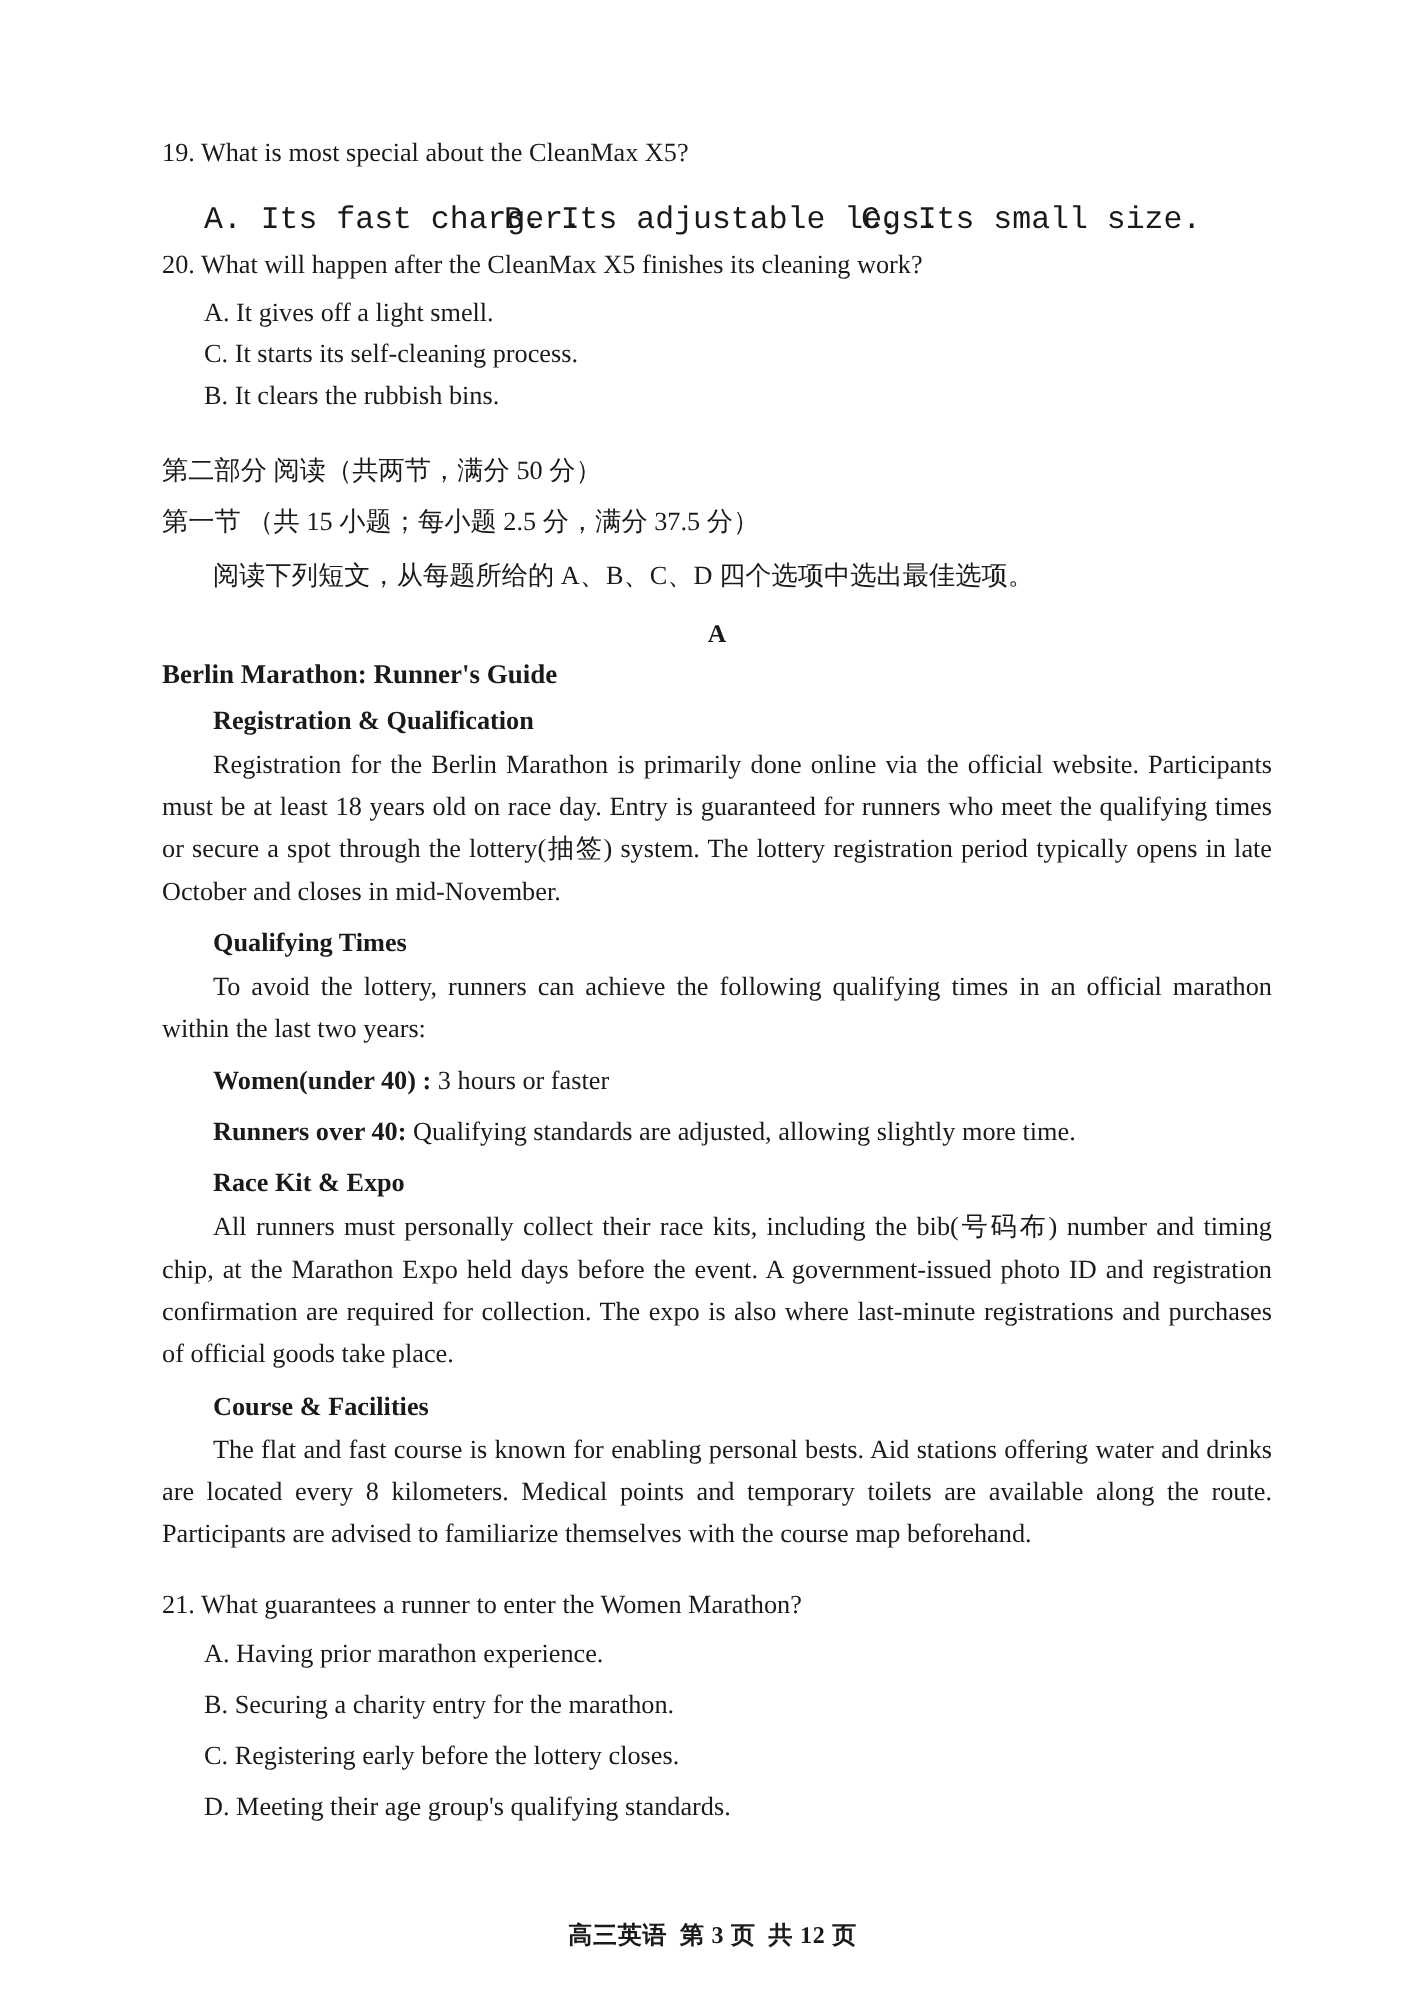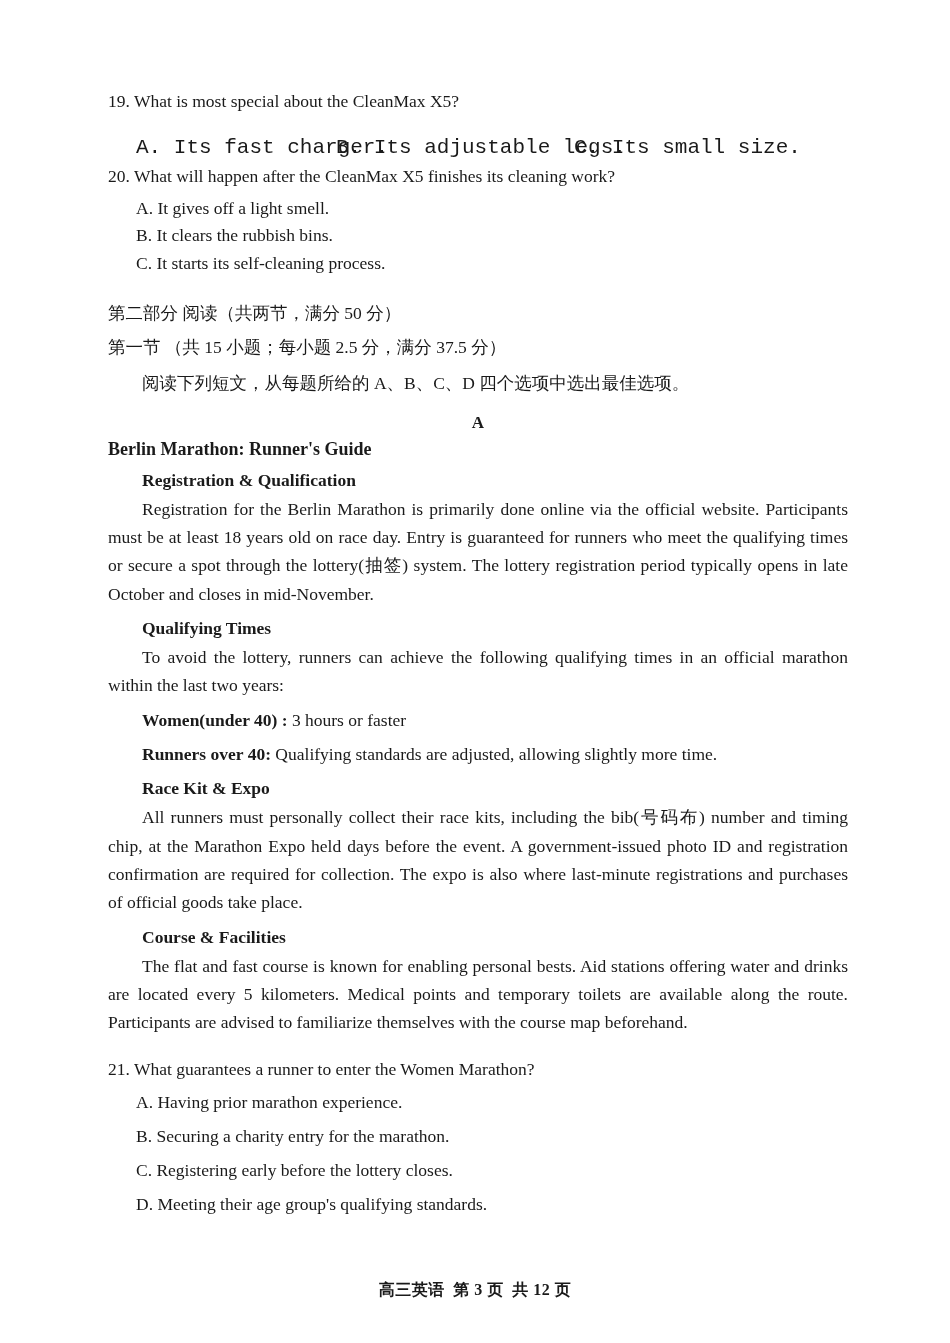--- a/index.html
+++ b/index.html
@@ -144,22 +144,22 @@
       <span class="opt-b">B. Its adjustable legs.</span>
       <span class="opt-c">C. Its small size.</span>
     </div>
 
     <div class="q-line" style="margin-top:8px;">
       <span class="q-num">20.</span>
       <span>What will happen after the CleanMax X5 finishes its cleaning work?</span>
     </div>
     <div class="opt-stack">
       <div>A. It gives off a light smell.</div>
+      <div>C. It starts its self-cleaning process.</div>
       <div>B. It clears the rubbish bins.</div>
-      <div>C. It starts its self-cleaning process.</div>
     </div>
 
     <div class="section-cn">第二部分 阅读（共两节，满分 50 分）</div>
     <div class="section-cn2">第一节 （共 15 小题；每小题 2.5 分，满分 37.5 分）</div>
     <div class="instr-cn">阅读下列短文，从每题所给的 A、B、C、D 四个选项中选出最佳选项。</div>
 
     <div class="letter-a">A</div>
     <div class="article-title">Berlin Marathon: Runner's Guide</div>
 
     <div class="sub-head">Registration &amp; Qualification</div>
@@ -174,21 +174,21 @@
     </div>
     <div class="kv">
       <b>Runners over 40:</b>
       <span>Qualifying standards are adjusted, allowing slightly more time.</span>
     </div>
 
     <div class="sub-head">Race Kit &amp; Expo</div>
     <div class="para">All runners must personally collect their race kits, including the bib(号码布) number and timing chip, at the Marathon Expo held days before the event. A government-issued photo ID and registration confirmation are required for collection. The expo is also where last-minute registrations and purchases of official goods take place.</div>
 
     <div class="sub-head">Course &amp; Facilities</div>
-    <div class="para">The flat and fast course is known for enabling personal bests. Aid stations offering water and drinks are located every 5 kilometers. Medical points and temporary toilets are available along the route. Participants are advised to familiarize themselves with the course map beforehand.</div>
+    <div class="para">The flat and fast course is known for enabling personal bests. Aid stations offering water and drinks are located every 8 kilometers. Medical points and temporary toilets are available along the route. Participants are advised to familiarize themselves with the course map beforehand.</div>
 
     <div class="q21">
       <span class="q-num">21.</span>
       <span>What guarantees a runner to enter the Women Marathon?</span>
     </div>
     <div class="q21-opts">
       <div>A. Having prior marathon experience.</div>
       <div>B. Securing a charity entry for the marathon.</div>
       <div>C. Registering early before the lottery closes.</div>
       <div>D. Meeting their age group's qualifying standards.</div>

